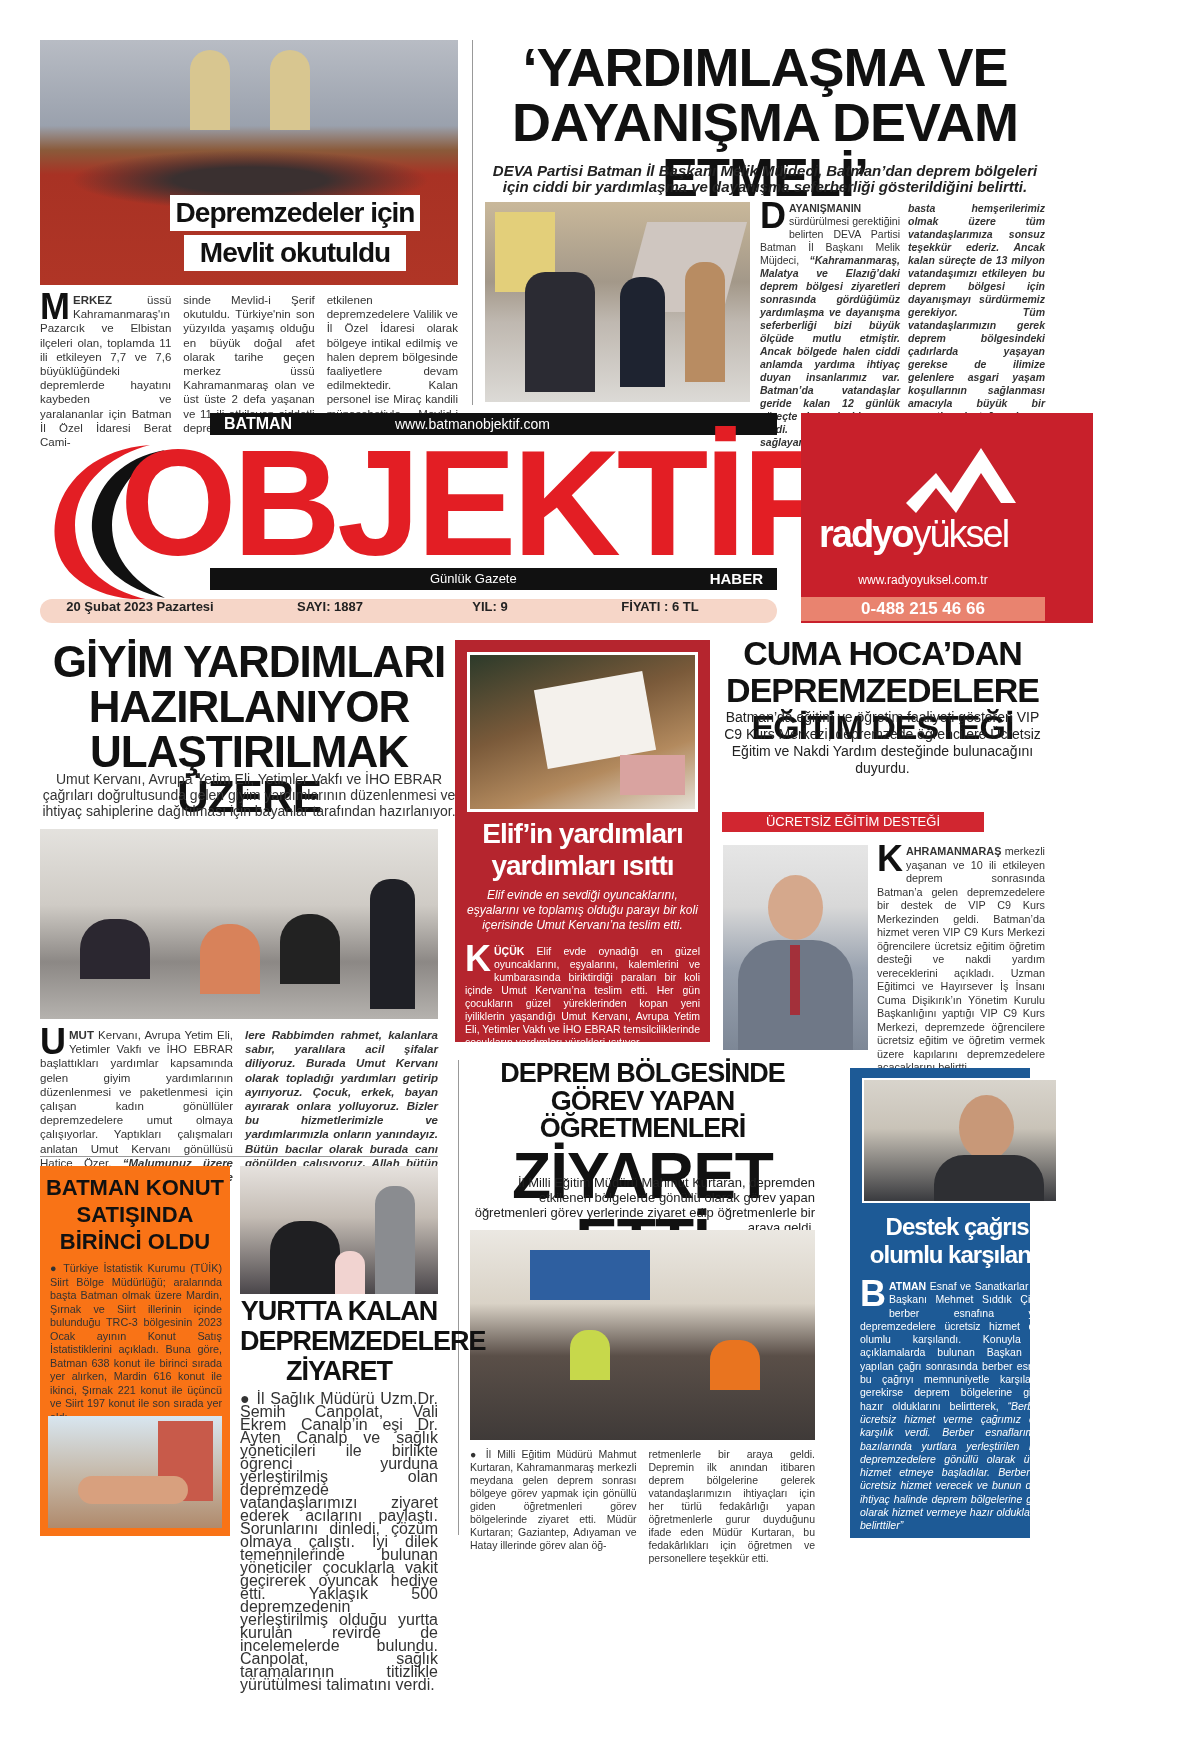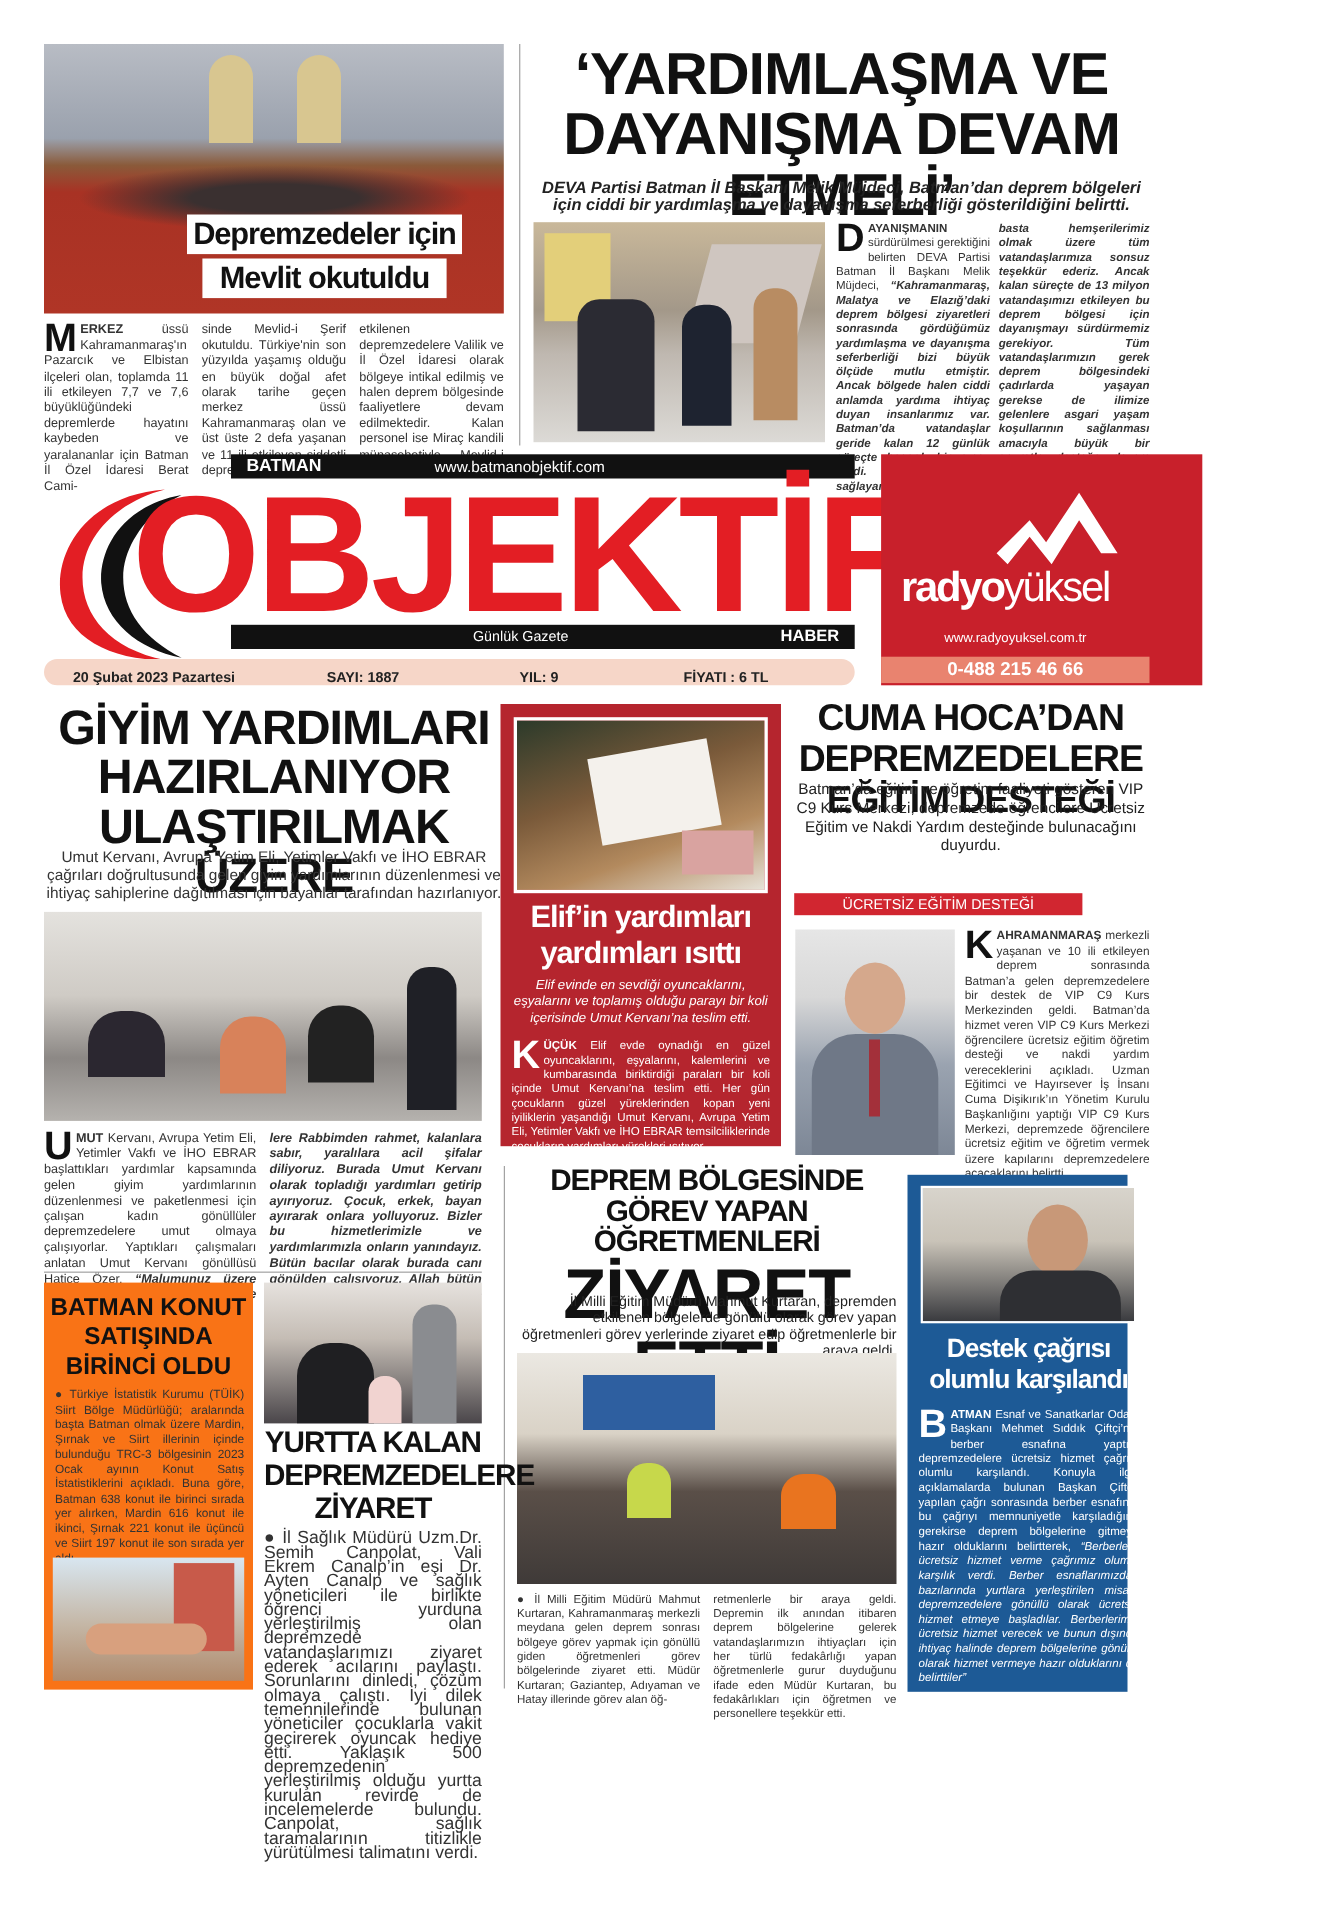--- a/index.html
+++ b/index.html
@@ -64,21 +64,21 @@
 </div>
 <div class="abs" style="left:210px;top:413px;width:567px;height:22px;background:#111">
   <span class="abs cond" style="left:14px;top:2px;color:#fff;font-weight:bold;font-size:16px">BATMAN</span>
   <span class="abs" style="left:185px;top:3px;color:#fff;font-size:14px">www.batmanobjektif.com</span>
 </div>
 <div class="abs cond" style="left:120px;top:418px;width:660px;height:170px;font-size:150px;font-weight:900;color:#e31e24;letter-spacing:-4px;line-height:170px;text-align:center">OBJEKTİF</div>
 <div class="abs" style="left:210px;top:568px;width:567px;height:22px;background:#111">
   <span class="abs" style="left:220px;top:3px;color:#fff;font-size:13px">Günlük Gazete</span>
   <span class="abs" style="right:14px;top:2px;color:#fff;font-weight:bold;font-size:15px">HABER</span>
 </div>
-<div class="abs" style="left:40px;top:599px;width:737px;height:24px;background:#f6d6c8;border-radius:12px;display:flex;align-items:flex-end;font-weight:bold;font-size:13px;color:#222">
+<div class="abs" style="left:40px;top:599px;width:737px;height:24px;background:#f6d6c8;border-radius:12px;display:flex;align-items:flex-start;font-weight:bold;font-size:13px;color:#222">
   <span style="width:200px;text-align:center">20 Şubat 2023 Pazartesi</span>
   <span style="width:180px;text-align:center">SAYI: 1887</span>
   <span style="width:140px;text-align:center">YIL: 9</span>
   <span style="width:200px;text-align:center">FİYATI : 6 TL</span>
 </div>
 
 <div class="abs" style="left:801px;top:413px;width:292px;height:210px;background:#c8202b">
   <svg class="abs" style="left:100px;top:20px" width="120" height="100" viewBox="0 0 120 100">
     <path d="M5 70 L35 40 L50 60 L80 15 L115 70 L100 70 L80 40 L55 80 L35 55 L15 80Z" fill="#fff"></path>
   </svg>
@@ -149,21 +149,21 @@
 <div class="photo" style="left:470px;top:1230px;width:345px;height:210px;background:linear-gradient(180deg,#ebe8e2 0%,#d9d2c6 35%,#5a4f48 60%,#3f3a38 100%)">
   <div class="abs" style="left:60px;top:20px;width:120px;height:50px;background:#2e5fa0"></div>
   <div class="abs" style="left:240px;top:110px;width:50px;height:50px;background:#e9741f;border-radius:20px 20px 0 0"></div>
   <div class="abs" style="left:100px;top:100px;width:40px;height:50px;background:#c7d84b;border-radius:18px 18px 0 0"></div>
 </div>
 <div class="abs body-text" style="left:470px;top:1448px;width:345px;display:flex;gap:12px;font-size:10.5px;line-height:13px">
   <div style="flex:1"><span>● </span><span>İl Milli Eğitim Müdürü Mahmut Kurtaran, Kahramanmaraş merkezli meydana gelen deprem sonrası bölgeye görev yapmak için gönüllü giden öğretmenleri görev bölgelerinde ziyaret etti. Müdür Kurtaran; Gaziantep, Adıyaman ve Hatay illerinde görev alan öğ-</span></div>
   <div style="flex:1">retmenlerle bir araya geldi. Depremin ilk anından itibaren deprem bölgelerine gelerek vatandaşlarımızın ihtiyaçları için her türlü fedakârlığı yapan öğretmenlerle gurur duyduğunu ifade eden Müdür Kurtaran, bu fedakârlıkları için öğretmen ve personellere teşekkür etti.</div>
 </div>
 
-<div class="abs" style="left:825px;top:1068px;width:200px;height:470px;background:#1d5a96">
+<div class="abs" style="left:850px;top:1068px;width:180px;height:470px;background:#1d5a96">
   <div class="photo" style="left:12px;top:10px;width:196px;height:125px;background:linear-gradient(180deg,#d8d4cc 0%,#c9c3b8 40%,#3a3b3f 100%);border:2px solid #fff">
     <div class="abs" style="left:95px;top:15px;width:55px;height:65px;background:#c89878;border-radius:50%"></div>
     <div class="abs" style="left:70px;top:75px;width:110px;height:50px;background:#2e2f33;border-radius:30px 30px 0 0"></div>
   </div>
   <div class="abs" style="left:0;top:145px;width:220px;text-align:center;color:#fff;font-weight:900;font-size:24px;line-height:28px;letter-spacing:-1px">
     <div>Destek çağrısı</div>
     <div>olumlu karşılandı</div>
   </div>
   <div class="abs" style="left:10px;top:212px;width:200px;color:#fff;font-size:10.5px;line-height:13.3px;text-align:justify">
     <span class="dropcap" style="color:#fff">B</span><b>ATMAN</b> <span>Esnaf ve Sanatkarlar Odası Başkanı Mehmet Sıddık Çiftçi’nin berber esnafına yaptığı depremzedelere ücretsiz hizmet çağrısı olumlu karşılandı. Konuyla ilgili açıklamalarda bulunan Başkan Çiftçi, yapılan çağrı sonrasında berber esnafının bu çağrıyı memnuniyetle karşıladığını, gerekirse deprem bölgelerine gitmeye hazır olduklarını belirtterek,</span> <span style="font-style:italic">“Berberlere ücretsiz hizmet verme çağrımız olumlu karşılık verdi. Berber esnaflarımızdan bazılarında yurtlara yerleştirilen misafir depremzedelere gönüllü olarak ücretsiz hizmet etmeye başladılar. Berberlerimiz ücretsiz hizmet verecek ve bunun dışında ihtiyaç halinde deprem bölgelerine gönüllü olarak hizmet vermeye hazır olduklarını da belirttiler”</span>

